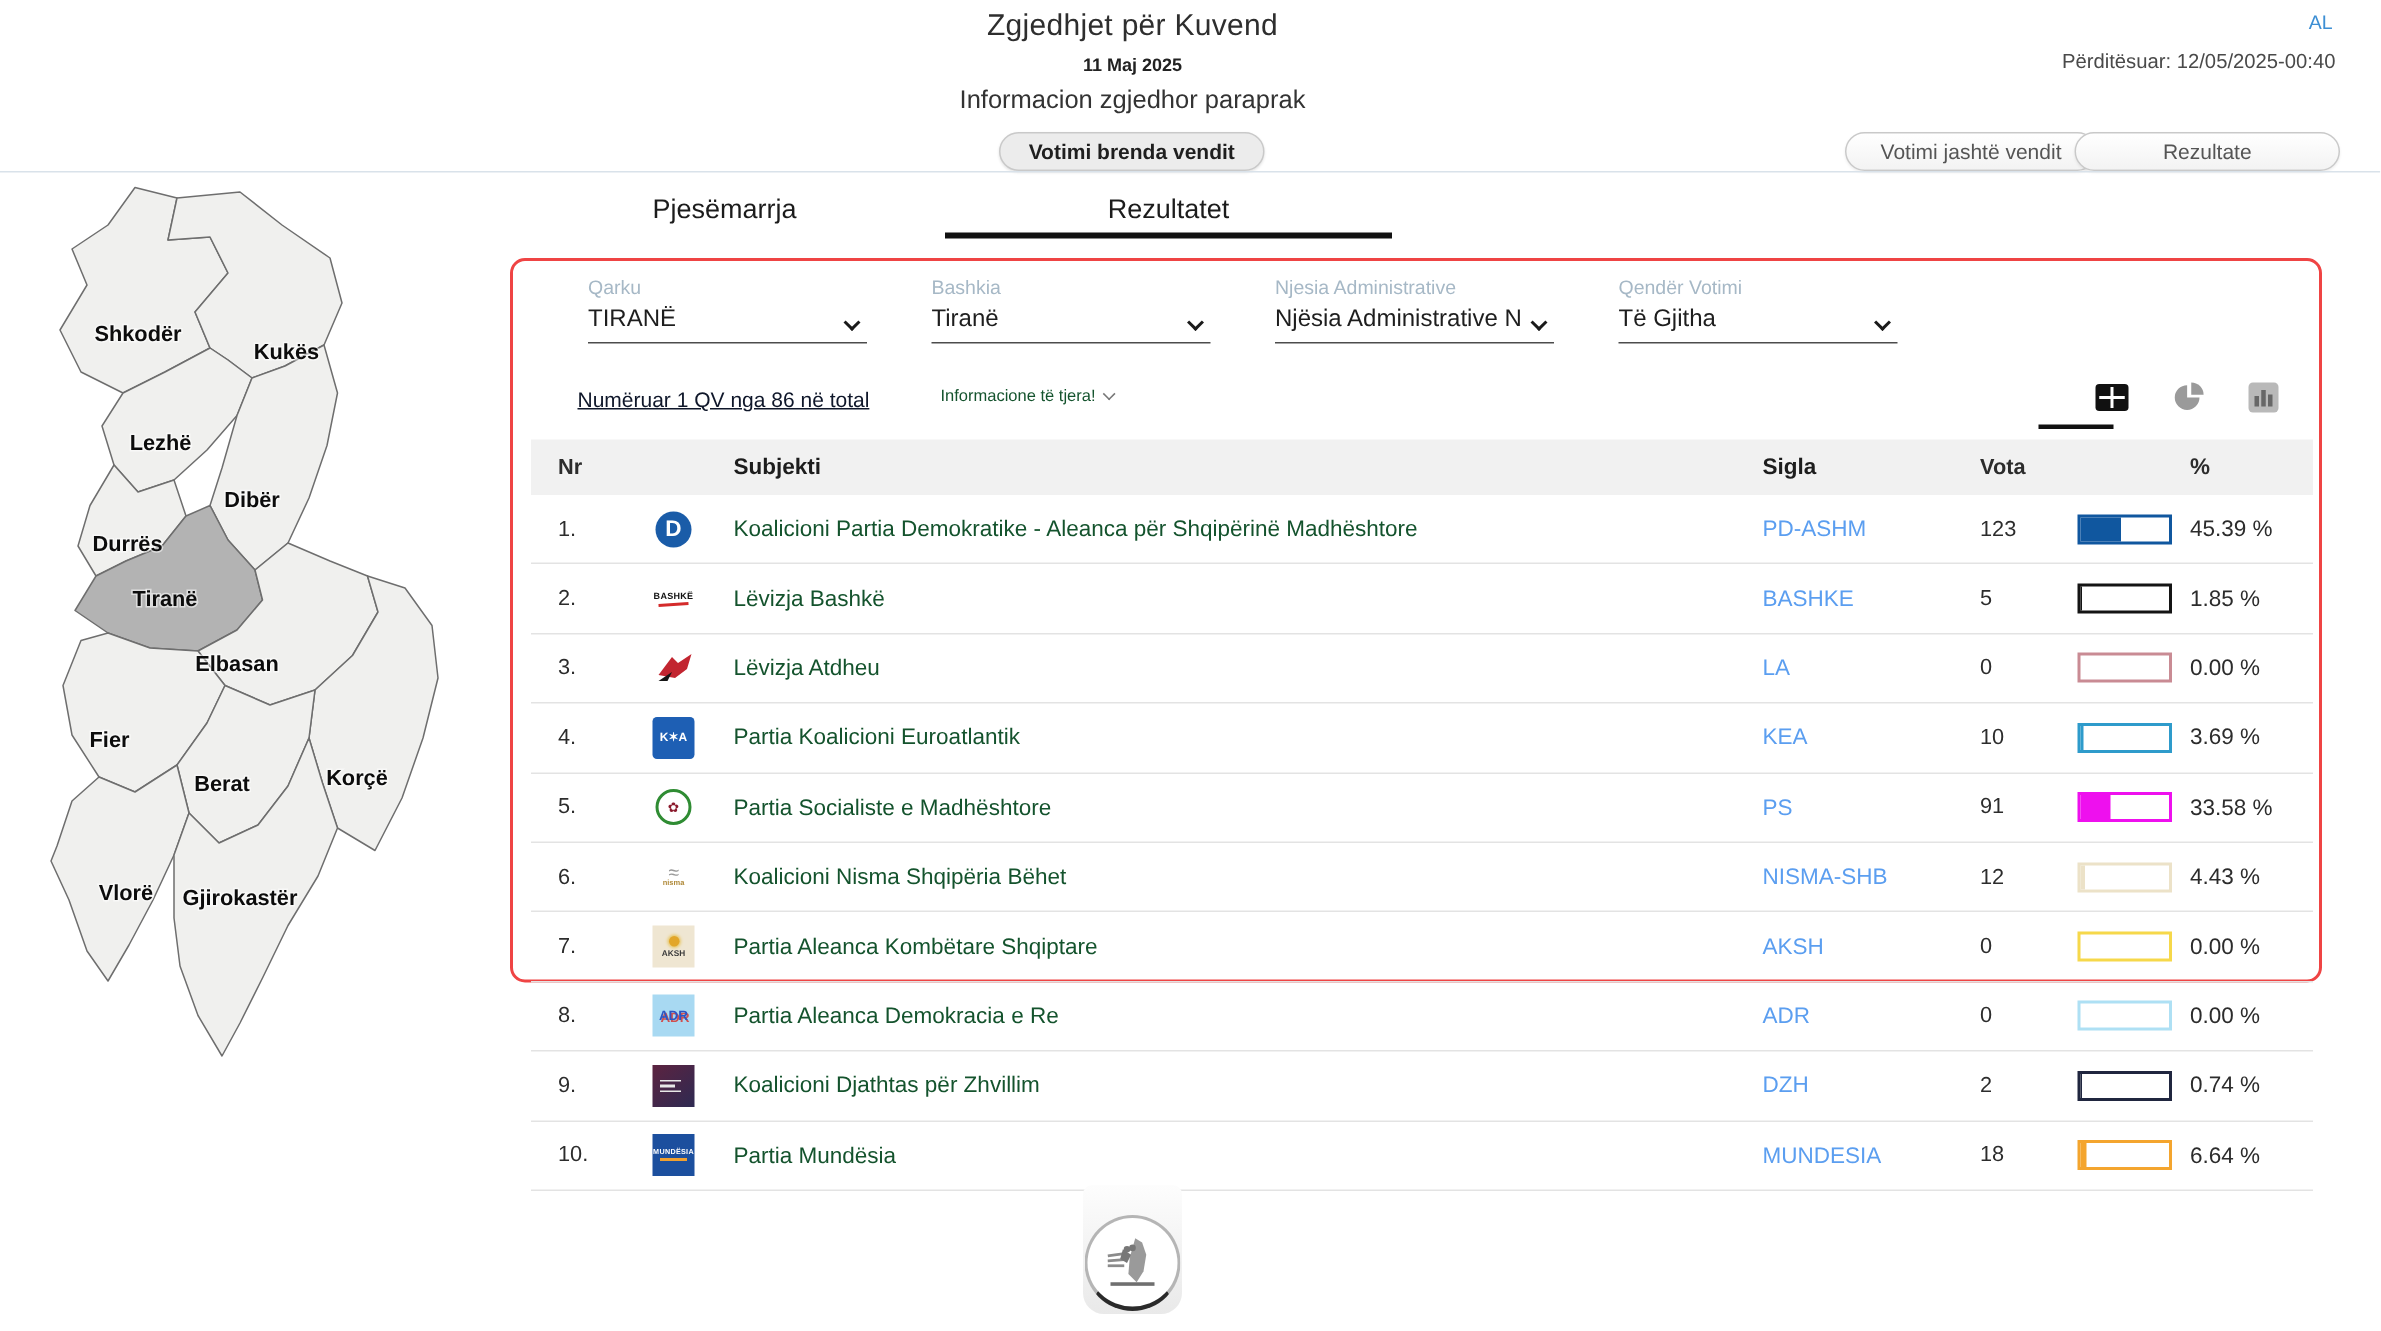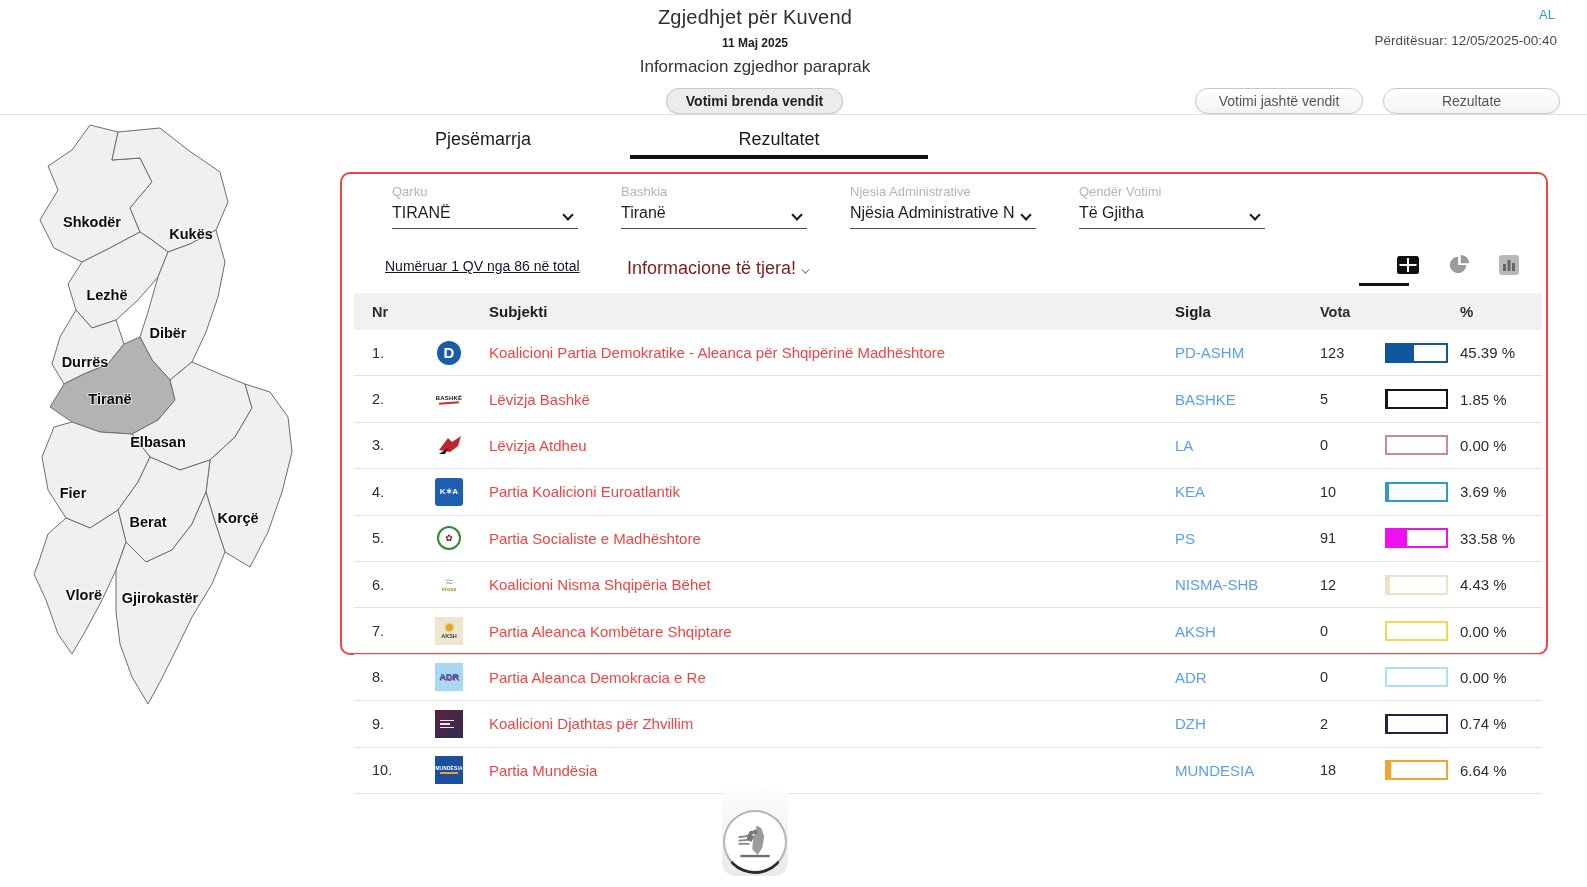--- a/index.html
+++ b/index.html
@@ -14,21 +14,21 @@
   .hdr-sub { font-size:17px; color:#333; margin-top:7px; }
   .lang-link { position:absolute; top:7px; right:32px; font-size:13px; color:#3d8fd4; cursor:pointer; }
   .updated { position:absolute; top:33px; right:30px; font-size:13.5px; color:#4a4a4a; }
 
   .pill { position:absolute; top:88px; height:26px; border-radius:14px; display:flex; align-items:center; justify-content:center;
           font-size:14px; cursor:pointer; }
   .pill-active { left:666px; width:177px; background:#ececec; border:1px solid #c9c9c9; color:#1f1f1f; font-weight:bold;
                  box-shadow:0 1px 2px rgba(0,0,0,.12); }
   .pill-plain { background:linear-gradient(#fff,#f3f3f3); border:1px solid #c9c9c9; color:#555;
                 box-shadow:0 1px 2px rgba(0,0,0,.08); }
-  .pill-abroad { left:1195px; width:168px; }
+  .pill-abroad { left:1230px; width:168px; }
   .pill-results { left:1383px; width:177px; }
   .hdr-divider { position:absolute; left:0; top:114px; width:1587px; height:1px; background:#d9e2ea; }
 
   
   .tab { position:absolute; top:129px; width:300px; text-align:center; font-size:18px; color:#1c1c1c; cursor:pointer; }
   .tab-part { left:333px; }
   .tab-res { left:629px; }
   .tab-underline { position:absolute; left:630px; top:155px; width:298px; height:3.5px; background:#111; }
 
   
@@ -44,35 +44,35 @@
 
   .filter { position:absolute; top:10px; width:186px; }
   .filter .flabel { font-size:13px; color:#a6b8c6; }
   .filter .fvalue { margin-top:5px; font-size:16px; color:#1e1e1e; white-space:nowrap; overflow:hidden; width:168px; }
   .filter .funder { margin-top:6px; height:1px; background:#4c4c4c; width:186px; }
   .filter .chev { position:absolute; right:6px; top:27px; width:8px; height:8px; border-right:2px solid #1a1a1a;
                   border-bottom:2px solid #1a1a1a; transform:rotate(45deg); }
   .f1 { left:50px; } .f2 { left:279px; } .f3 { left:508px; } .f4 { left:737px; }
 
   .status-counted { position:absolute; left:43px; top:84px; font-size:14px; color:#0f172a;text-decoration:underline; }
-  .status-more { position:absolute; left:285px; top:84px; font-size:18px; color:#7f1d1d; cursor:pointer; }
+  .status-more { position:absolute; left:285px; top:84px; font-size:11px; color:#14532d; cursor:pointer; }
   .status-more .chev-sm { display:inline-block; width:6px; height:6px; border-right:1.5px solid #777;
                           border-bottom:1.5px solid #777; transform:rotate(45deg) translateY(-2px); margin-left:5px; }
 
   .view-icons { position:absolute; right:24px; top:80px; display:flex; gap:27px; align-items:center; }
   .vicon { width:24px; height:22px; cursor:pointer; position:relative; }
   .vicon-underline { position:absolute; right:137px; top:109px; width:50px; height:2.5px; background:#111; }
 
   
   .table { position:absolute; left:12px; top:119px; width:1188px; }
   .thead { display:flex; align-items:center; height:37px; background:#f1f1f1; font-size:15px; font-weight:bold; color:#1d1d1d; }
   .trow { display:flex; align-items:center; height:46.4px; border-bottom:1px solid #e3e3e3; font-size:15px; }
   .c-nr { width:55px; padding-left:18px; color:#2c2c2c; font-size:14.5px; }
   .c-logo { width:80px; display:flex; justify-content:center; }
-  .c-subj { width:686px; color:#ef4444; cursor:pointer; }
+  .c-subj { width:686px; color:#14532d; cursor:pointer; }
   .c-sigla { width:145px; color:#5b9ef0; cursor:pointer; }
   .c-vota { width:65px; color:#2c2c2c; font-size:14.5px; }
   .c-bar { width:75px; }
   .c-pct { width:80px; color:#2c2c2c; padding-left:0px; }
   .thead .c-subj, .thead .c-sigla { color:#1d1d1d; cursor:default; }
 
   .bar { width:63px; height:20px; border:2px solid #000; background:#fff; }
   .bar-fill { height:100%; }
 
   

